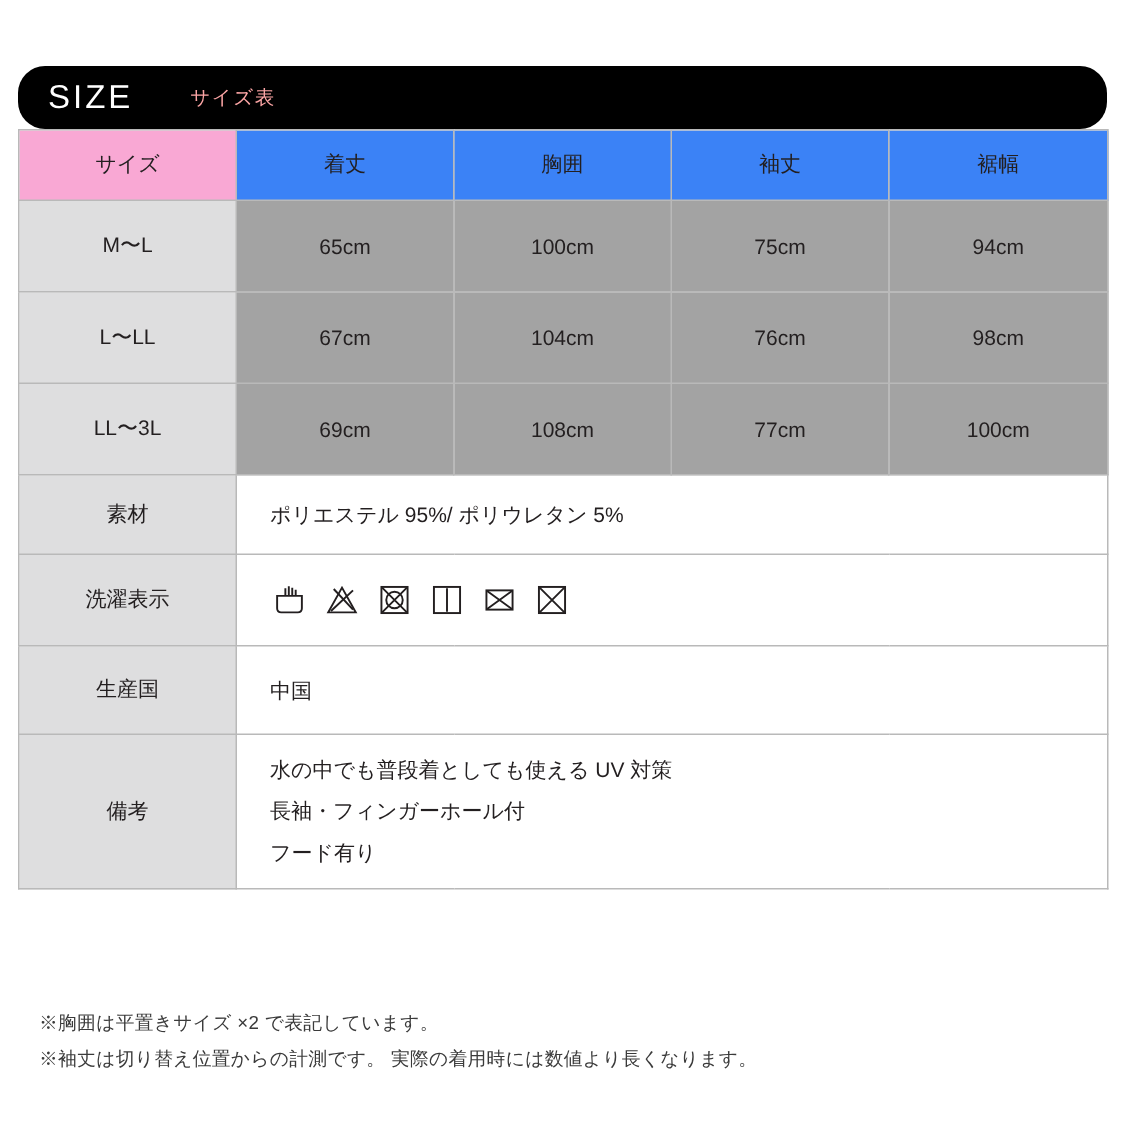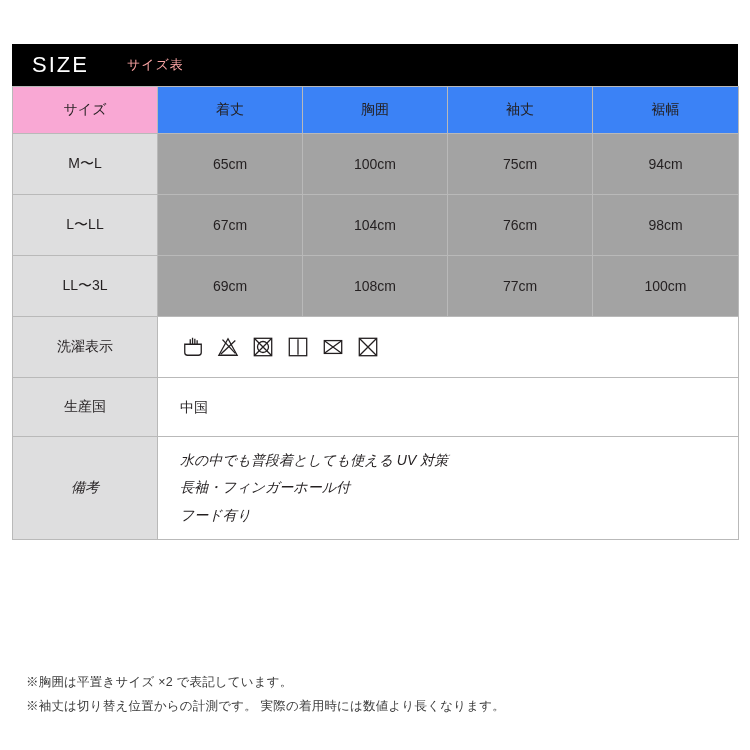--- a/index.html
+++ b/index.html
@@ -30,20 +30,21 @@
   }
 
   
   .header {
     background: #000000;
     height: 42px;
     display: flex;
     align-items: center;
     padding-left: 20px;
     box-sizing: border-box;
+    border-radius: 18px;
   }
   .header .size-en {
     color: #ffffff;
     font-size: 22px;
     letter-spacing: 2px;
     font-weight: normal;
   }
   .header .size-jp {
     color: #fca5a5;
     font-size: 13px;
@@ -100,21 +101,21 @@
   tbody tr.info-row td.info-val {
     background: #ffffff;
     text-align: left;
     padding-left: 22px;
     font-size: 14px;
     line-height: 1.9;
   }
   tr.material td { height: 52px; }
   tr.wash td { height: 60px; }
   tr.country td { height: 58px; }
-  tr.remarks td { height: 102px; font-style: italic; }
+  tr.remarks td { height: 102px; }
 
   .remark-lines {
     display: block;
   }
   .remark-lines span {
     display: block;
     line-height: 1.95;
   }
 
   
@@ -186,20 +187,24 @@
           <td class="val">98cm</td>
         </tr>
         <tr class="data-row">
           <td class="rowhead">LL〜3L</td>
           <td class="val">69cm</td>
           <td class="val">108cm</td>
           <td class="val">77cm</td>
           <td class="val">100cm</td>
         </tr>
 
+        <tr class="info-row material">
+          <td class="rowhead">素材</td>
+          <td class="info-val" colspan="4">ポリエステル 95%/ ポリウレタン 5%</td>
+        </tr>
 
         <tr class="info-row wash">
           <td class="rowhead">洗濯表示</td>
           <td class="info-val" colspan="4">
             <div class="wash-icons">
 
               <span>
                 <svg width="22" height="22" viewBox="0 0 24 24">
                   <path d="M3 9 L3 18 Q3 21 6 21 L18 21 Q21 21 21 18 L21 9 Z" fill="none" stroke="#231f20" stroke-width="1.4"></path>
                   <path d="M9 9 L9 3.5 M11.5 9 L11.5 2 M14 9 L14 3 M16.5 9 L16.5 4.5" fill="none" stroke="#231f20" stroke-width="1.4"></path>

